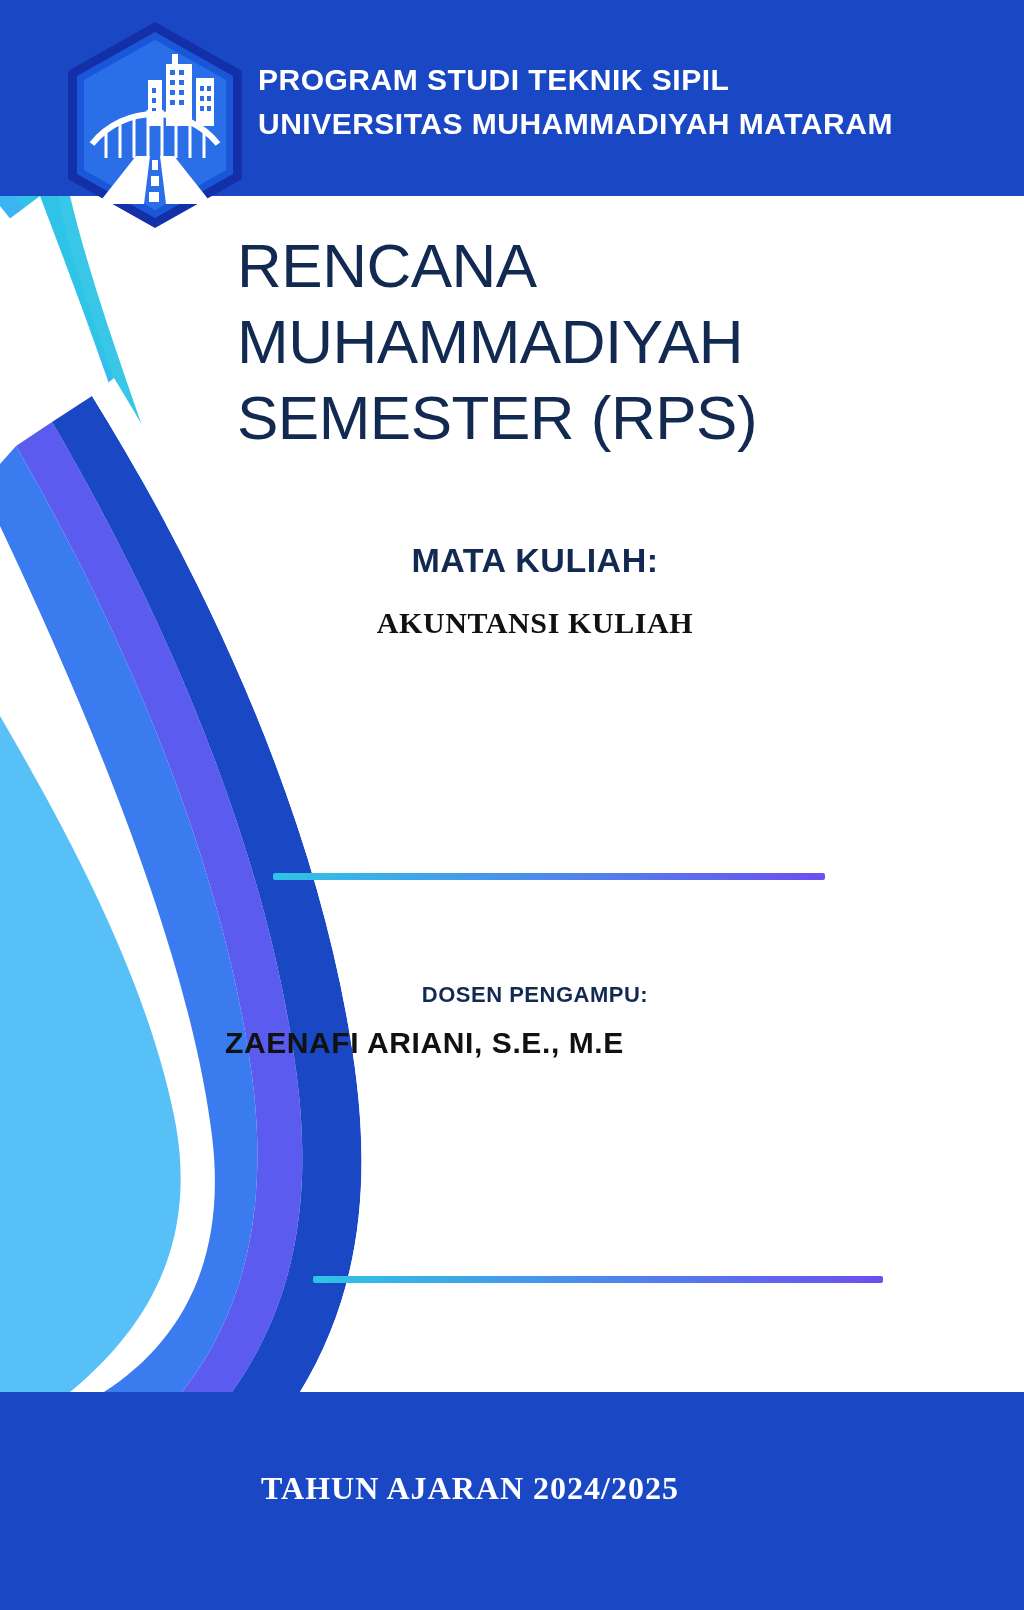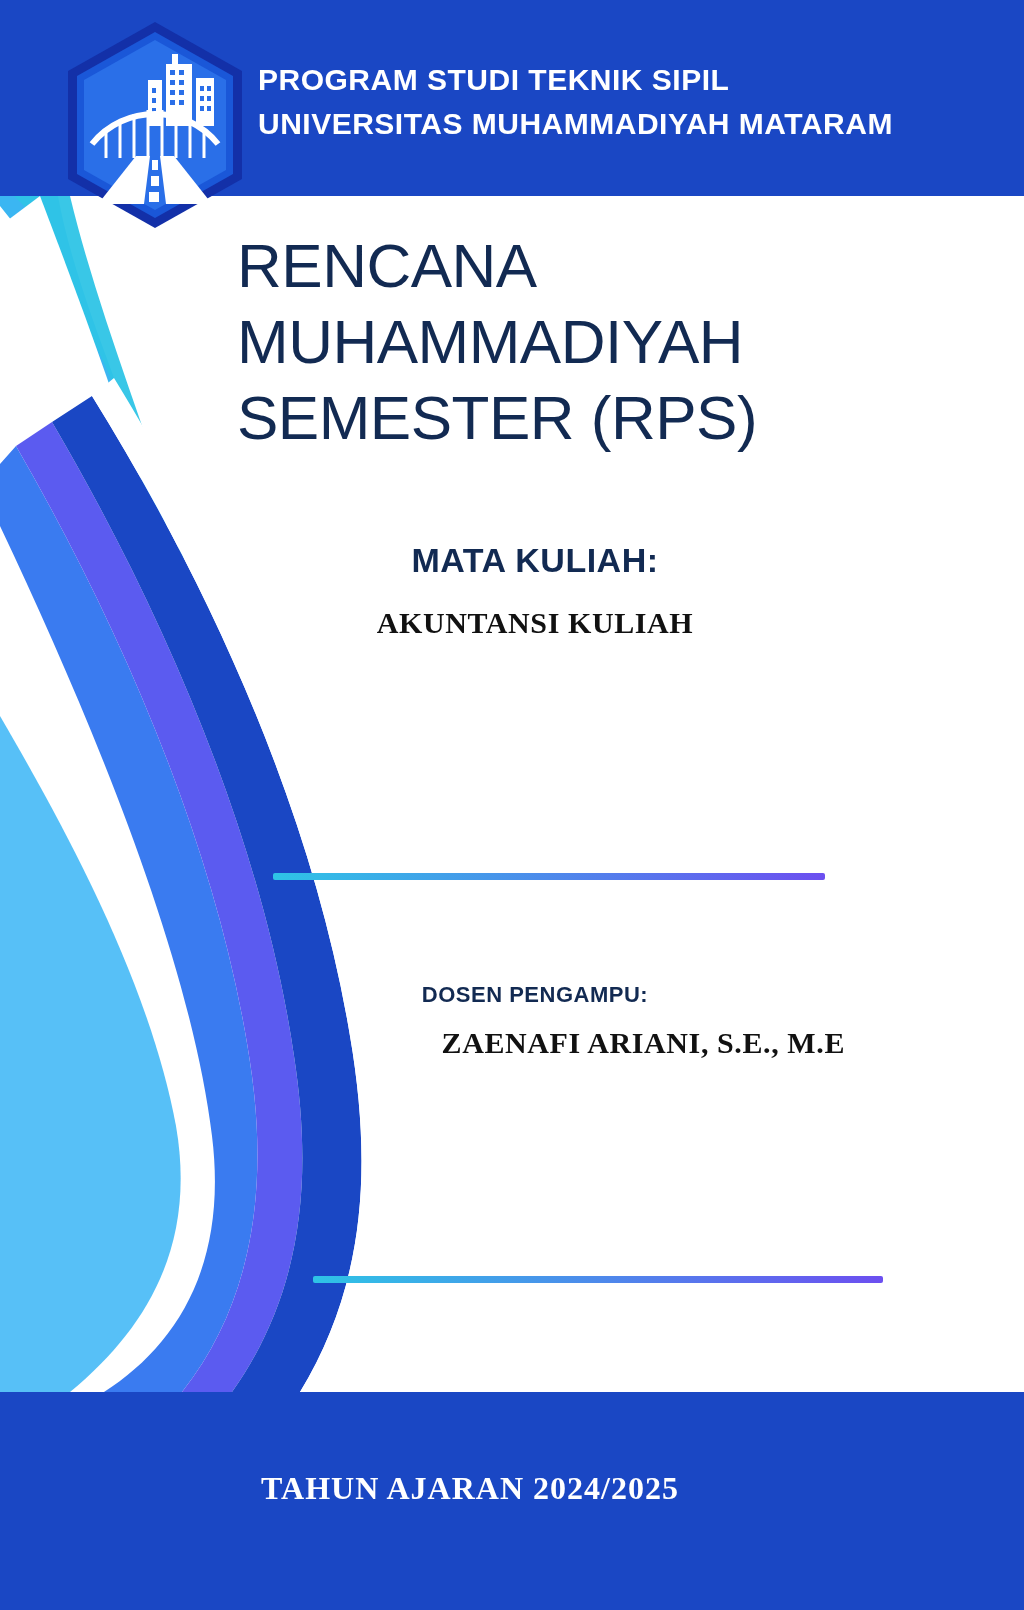--- a/index.html
+++ b/index.html
@@ -175,22 +175,22 @@
     font-size: 22px;
     color: #122a52;
     letter-spacing: 0.5px;
     margin-top: 31px;
   }
   .lecturer-value {
     position: absolute;
     top: 830px;
     left: 0;
     width: 620px;
-    text-align: right;
-    font-family: Liberation Serif, serif;
+    text-align: left;
+    font-family: Liberation Sans, sans-serif;
     font-weight: bold;
     font-size: 30px;
     color: #111111;
     letter-spacing: 0.6px;
   }
 </style>
 </head>
 <body>
 
 <div id="page">

